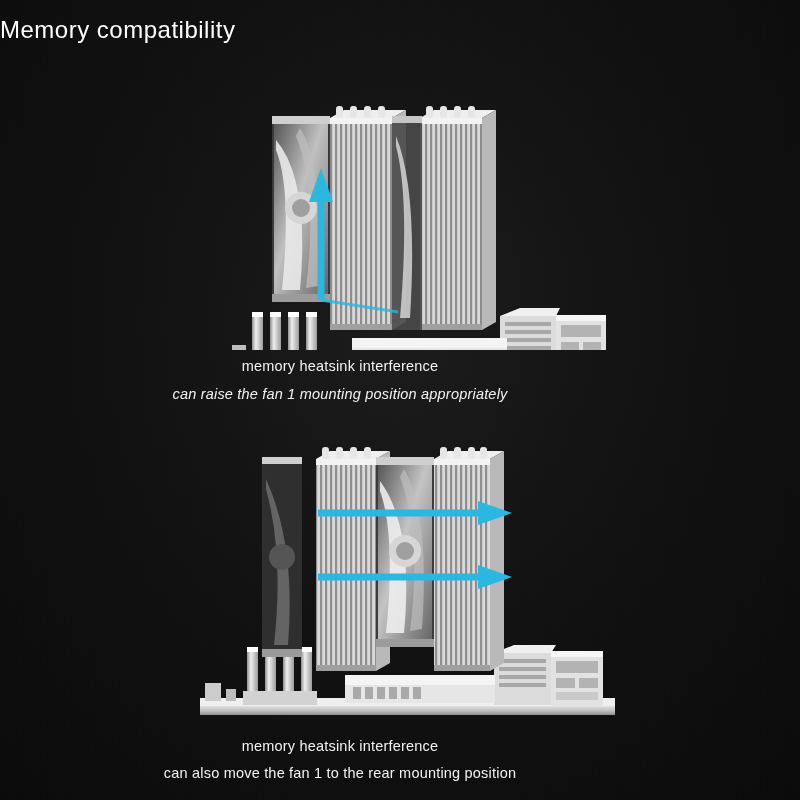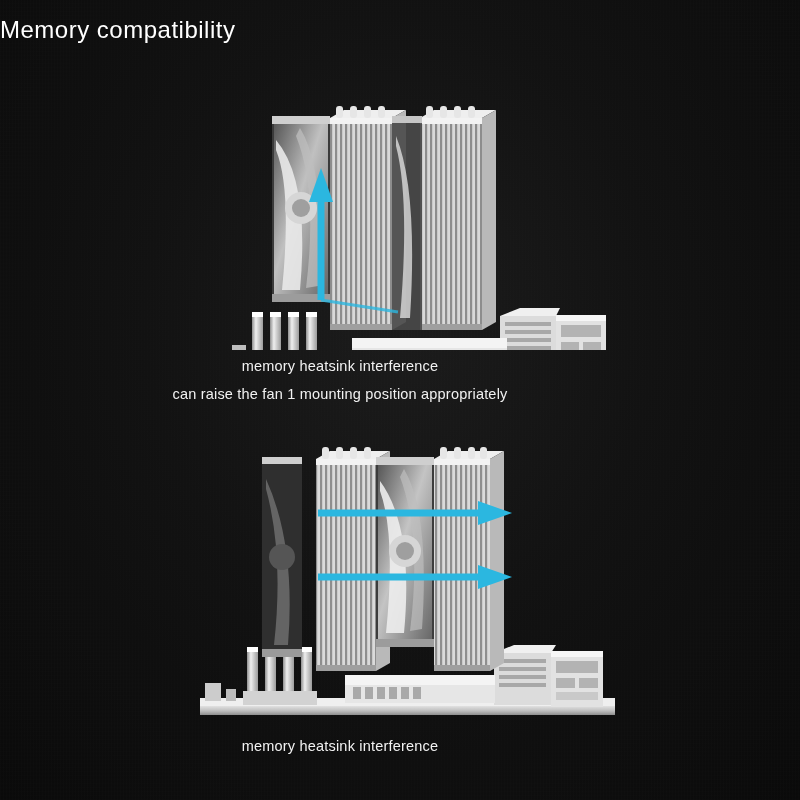--- a/index.html
+++ b/index.html
@@ -44,21 +44,21 @@
   .caption {
     position: absolute;
     left: 0;
     width: 680px;
     text-align: center;
     font-size: 14.5px;
     color: #f2f2f2;
     letter-spacing: .2px;
   }
   .cap1a { top: 358px; }
-  .cap1b { top: 386px; }
+  .cap1b { top: 386px; font-style: italic; }
   .cap2a { top: 738px; }
   .cap2b { top: 765px; }
 
   .figure {
     position: absolute;
     left: 0;
     width: 800px;
   }
   .fig1 { top: 50px; height: 300px; }
   .fig2 { top: 435px; height: 290px; }
@@ -331,13 +331,14 @@
         <polygon points="512,78 478,90 478,66" fill="#2bb7e0"></polygon>
       </g>
       <g>
         <path d="M318 142 L480 142" stroke="#2bb7e0" stroke-width="7" fill="none"></path>
         <polygon points="512,142 478,154 478,130" fill="#2bb7e0"></polygon>
       </g>
     </svg>
   </div>
 
   <div class="caption cap2a">memory heatsink interference</div>
+  <div class="caption cap2b">can also move the fan 1 to the rear mounting position</div>
 </div>
 
 </body></html>

